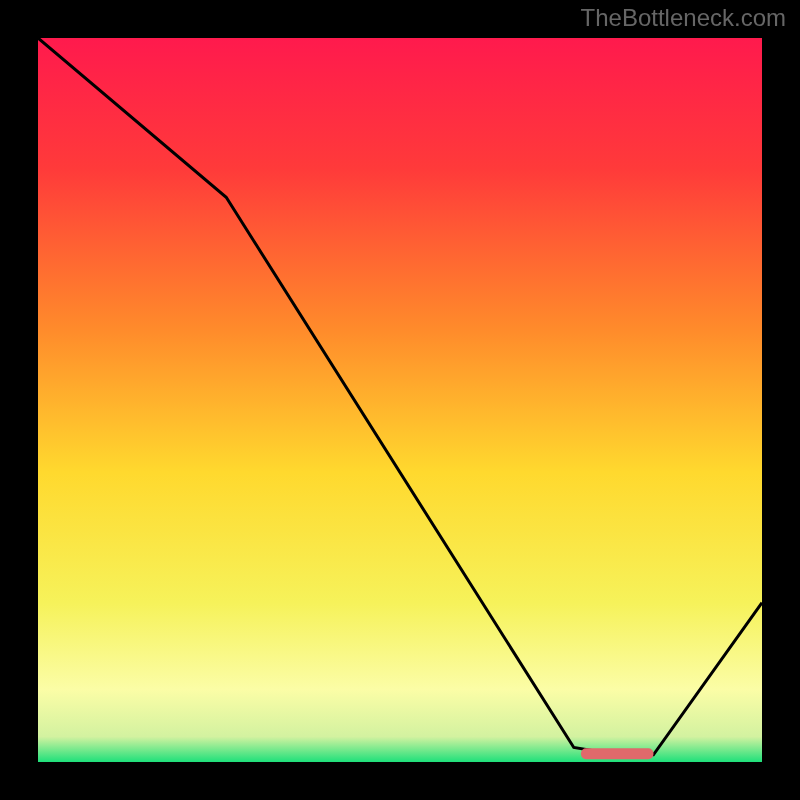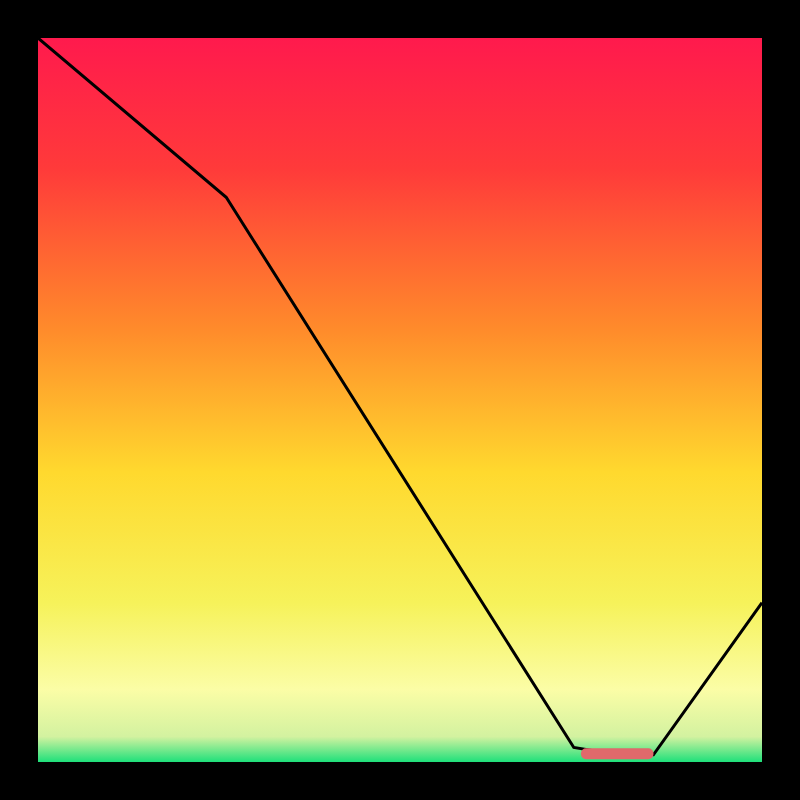--- a/index.html
+++ b/index.html
@@ -34,20 +34,21 @@
   }
   svg {
     display: block;
   }
 </style>
 </head>
 <body>
 
 <div class="container">
 
+  <div class="watermark">TheBottleneck.com</div>
 
   <div class="plot-area">
     <svg width="724" height="724" viewBox="0 0 724 724">
       <defs>
         <linearGradient id="bg-grad" x1="0" y1="0" x2="0" y2="1">
         <stop offset="0%" stop-color="#ff1a4d"></stop>
             <stop offset="18%" stop-color="#ff3a3a"></stop>
             <stop offset="40%" stop-color="#ff8a2b"></stop>
             <stop offset="60%" stop-color="#ffd92e"></stop>
             <stop offset="78%" stop-color="#f6f25a"></stop>

